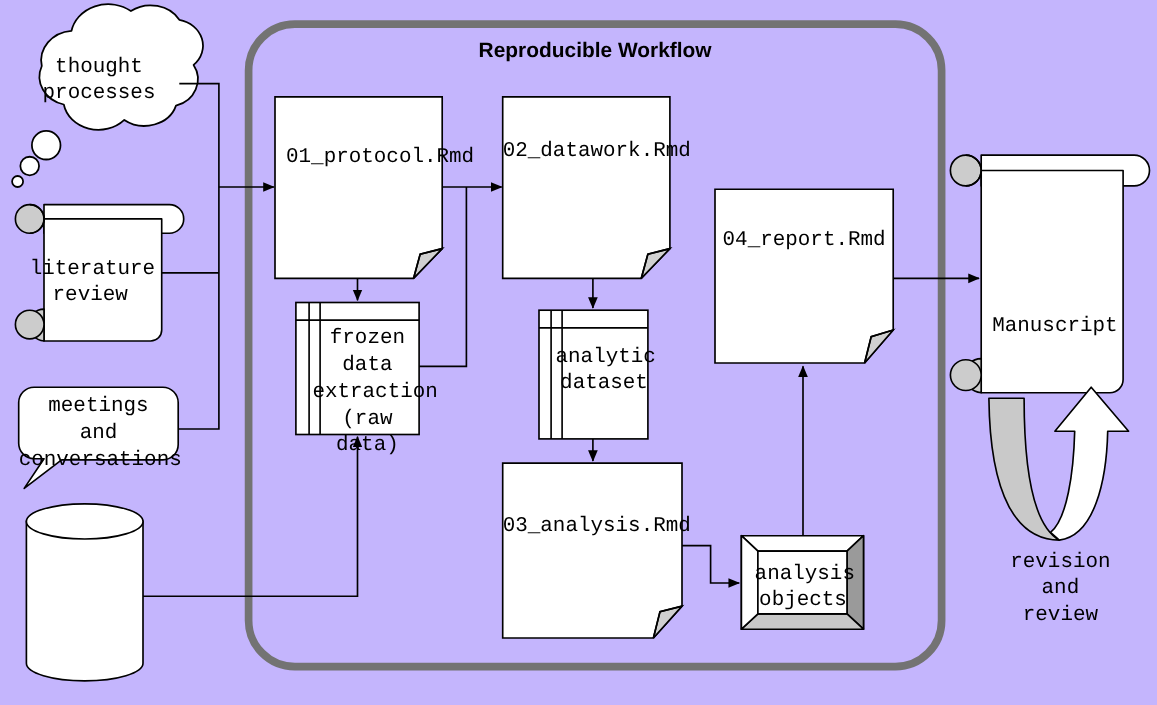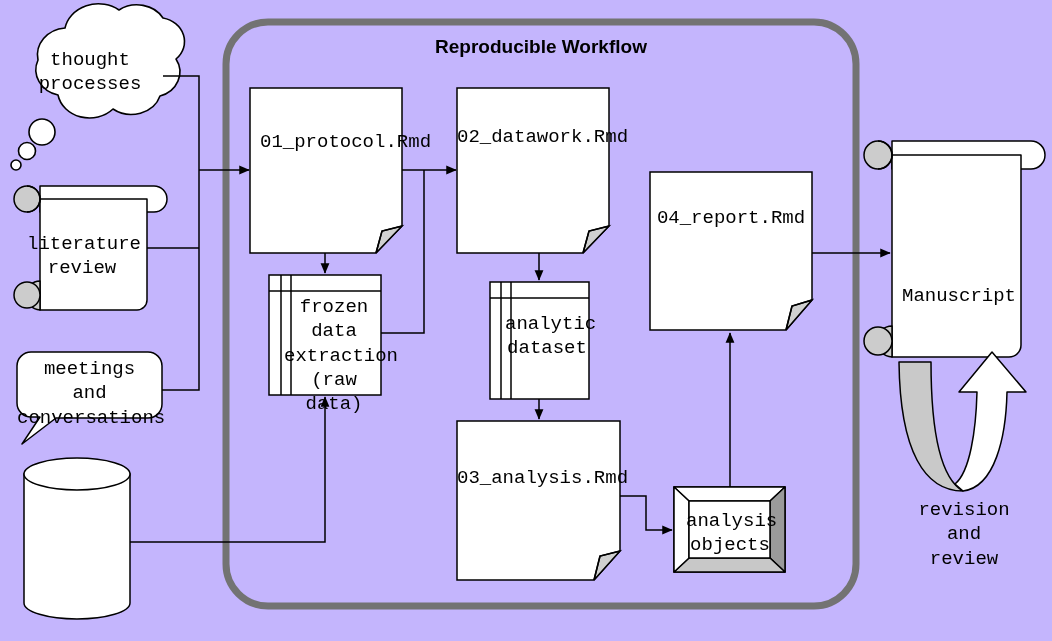--- a/index.html
+++ b/index.html
@@ -214,21 +214,21 @@
 
   <div class="lbl" style="left:457px; top:466px; width:163px;">03_analysis.Rmd</div>
 
   <div class="lbl" style="left:650px; top:206px; width:162px;text-align:center;">04_report.Rmd</div>
 
   <div class="lbl" style="left:284px; top:295px; width:100px;">frozen
 data
 extraction
 (raw data)</div>
 
-  <div class="lbl" style="left:505px; top:312px; width:84px;">analytic
+  <div class="lbl" style="left:505px; top:312px; width:84px;text-align:right;">analytic
 dataset</div>
 
   <div class="lbl" style="left:686px; top:509px; width:88px;">analysis
 objects</div>
 
   <div class="lbl" style="left:897px; top:248px; width:124px;margin-top:36px;">Manuscript</div>
 
   <div class="lbl" style="left:900px; top:498px; width:128px;">revision
 and
 review</div>

